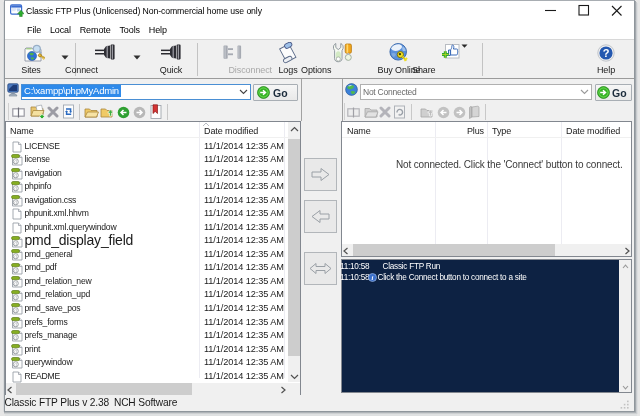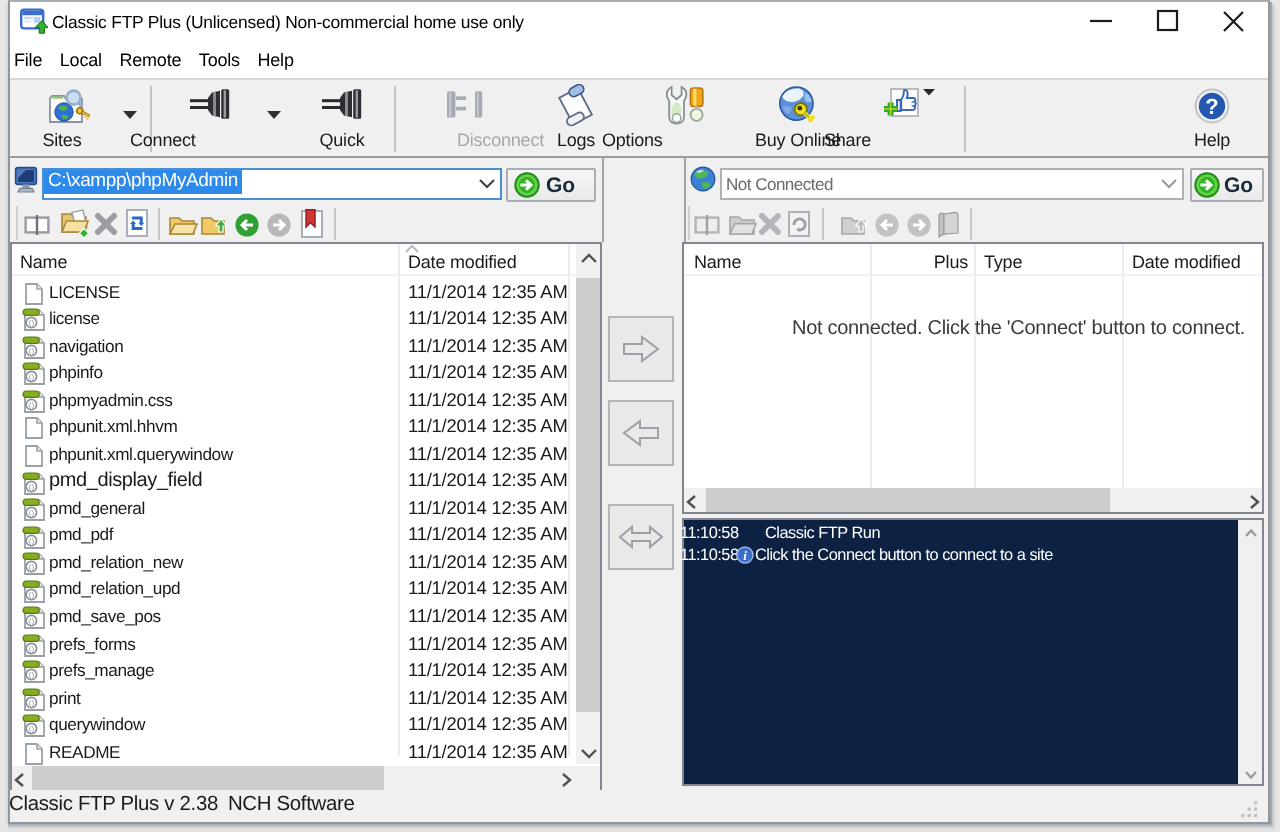--- a/index.html
+++ b/index.html
@@ -28,21 +28,21 @@
  <path d="M9.6 12.6 L9.6 9.8 L7.6 9.8 L11 6.2 L14 9.8 L12.2 9.8 L12.2 12.6 Z" fill="#2fb02f" stroke="#107010" stroke-width="0.5"></path>
 </svg>
 <div class="t" style="left:26px;top:5px;font-size:8.7px;letter-spacing:-0.1px;line-height:13px">Classic FTP Plus (Unlicensed) Non-commercial home use only</div>
 <svg class="ab" style="left:538px;top:0" width="97" height="21" viewBox="0 0 97 21">
  <line x1="7" y1="10.5" x2="18" y2="10.5" stroke="#1a1a1a" stroke-width="1.1"></line>
  <rect x="41" y="5.5" width="9.5" height="9.5" fill="none" stroke="#1a1a1a" stroke-width="1.1"></rect>
  <path d="M74 6 L83.5 15.5 M83.5 6 L74 15.5" stroke="#1a1a1a" stroke-width="1.1"></path>
 </svg>
 
 <div class="ab" style="left:5px;top:22px;width:629px;height:17px;background:#fff"></div>
-<div class="t" style="left:7px;top:23.5px;width:200px;font-size:9px;line-height:13px;letter-spacing:-0.1px">File  Local  Remote  Tools  Help</div>
+<div class="t" style="left:27px;top:23.5px;width:200px;font-size:9px;line-height:13px;letter-spacing:-0.1px">File  Local  Remote  Tools  Help</div>
 
 <div class="ab" style="left:5px;top:39px;width:629px;height:40px;background:#f0f0f0;border-top:1px solid #d8d8d8;border-bottom:1px solid #9b9b9b"></div>
 <div class="ab" style="left:75px;top:43px;width:1px;height:33px;background:#c3c3c3"></div>
 <div class="ab" style="left:197px;top:43px;width:1px;height:33px;background:#c3c3c3"></div>
 <div class="ab" style="left:482px;top:43px;width:1px;height:33px;background:#c3c3c3"></div>
 <div class="t" style="left:-9px;top:65px;width:80px;text-align:center;font-size:9px;color:#1a1a1a;letter-spacing:-0.1px">Sites</div>
 <div class="t" style="left:65px;top:65px;width:80px;text-align:left;font-size:9px;color:#1a1a1a;letter-spacing:-0.1px">Connect</div>
 <div class="t" style="left:131px;top:65px;width:80px;text-align:center;font-size:9px;color:#1a1a1a;letter-spacing:-0.1px">Quick</div>
 <div class="t" style="left:192px;top:65px;width:80px;text-align:right;font-size:9px;color:#a8a8a8;letter-spacing:-0.1px">Disconnect</div>
 <div class="t" style="left:248px;top:65px;width:80px;text-align:center;font-size:9px;color:#1a1a1a;letter-spacing:-0.1px">Logs</div>
@@ -313,42 +313,42 @@
     </svg>
 <div class="t" style="left:24.5px;top:180.2px;height:13.53px;line-height:13.53px;font-size:8.6px;letter-spacing:-0.2px;color:#1a1a1a">phpinfo</div>
 <div class="t" style="left:204px;top:180.2px;height:13.53px;line-height:13.53px;font-size:9.2px;letter-spacing:-0.1px;color:#1a1a1a">11/1/2014 12:35 AM</div>
 <svg class="ab" style="left:11px;top:194.92px" width="12" height="12" viewBox="0 0 12 12">
       <path d="M1.5 1 L8.5 1 L11 3.5 L11 11 L1.5 11 Z" fill="#fdfdfd" stroke="#9aa0a8" stroke-width="0.9"></path>
       <path d="M8.5 1 L8.5 3.5 L11 3.5" fill="#e8e8e8" stroke="#9aa0a8" stroke-width="0.8"></path>
       <rect x="0.5" y="0.5" width="8" height="3.2" rx="1.6" fill="#86ae22" stroke="#5a7a12" stroke-width="0.6"></rect>
       <circle cx="4.7" cy="7.3" r="2.6" fill="none" stroke="#8a8f96" stroke-width="0.8"></circle>
       <text x="4.7" y="8.9" font-size="4.2" fill="#8a8f96" text-anchor="middle" font-family="Liberation Sans">〈〉</text>
     </svg>
-<div class="t" style="left:24.5px;top:193.7px;height:13.53px;line-height:13.53px;font-size:8.6px;letter-spacing:-0.2px;color:#1a1a1a">phpmyadmin.css</div>
+<div class="t" style="left:24.5px;top:193.7px;height:13.53px;line-height:13.53px;font-size:8.6px;letter-spacing:-0.2px;color:#1a1a1a">navigation.css</div>
 <div class="t" style="left:204px;top:193.7px;height:13.53px;line-height:13.53px;font-size:9.2px;letter-spacing:-0.1px;color:#1a1a1a">11/1/2014 12:35 AM</div>
 <svg class="ab" style="left:12px;top:208.45px" width="10" height="12" viewBox="0 0 10 12">
       <path d="M1 1 L6.5 1 L9 3.5 L9 11 L1 11 Z" fill="#fff" stroke="#9aa0a8" stroke-width="0.9"></path>
       <path d="M6.5 1 L6.5 3.5 L9 3.5" fill="#e8e8e8" stroke="#9aa0a8" stroke-width="0.8"></path>
     </svg>
 <div class="t" style="left:24.5px;top:207.2px;height:13.53px;line-height:13.53px;font-size:8.6px;letter-spacing:-0.2px;color:#1a1a1a">phpunit.xml.hhvm</div>
 <div class="t" style="left:204px;top:207.2px;height:13.53px;line-height:13.53px;font-size:9.2px;letter-spacing:-0.1px;color:#1a1a1a">11/1/2014 12:35 AM</div>
 <svg class="ab" style="left:12px;top:221.97999999999996px" width="10" height="12" viewBox="0 0 10 12">
       <path d="M1 1 L6.5 1 L9 3.5 L9 11 L1 11 Z" fill="#fff" stroke="#9aa0a8" stroke-width="0.9"></path>
       <path d="M6.5 1 L6.5 3.5 L9 3.5" fill="#e8e8e8" stroke="#9aa0a8" stroke-width="0.8"></path>
     </svg>
 <div class="t" style="left:24.5px;top:220.8px;height:13.53px;line-height:13.53px;font-size:8.6px;letter-spacing:-0.2px;color:#1a1a1a">phpunit.xml.querywindow</div>
 <div class="t" style="left:204px;top:220.8px;height:13.53px;line-height:13.53px;font-size:9.2px;letter-spacing:-0.1px;color:#1a1a1a">11/1/2014 12:35 AM</div>
 <svg class="ab" style="left:11px;top:235.51px" width="12" height="12" viewBox="0 0 12 12">
       <path d="M1.5 1 L8.5 1 L11 3.5 L11 11 L1.5 11 Z" fill="#fdfdfd" stroke="#9aa0a8" stroke-width="0.9"></path>
       <path d="M8.5 1 L8.5 3.5 L11 3.5" fill="#e8e8e8" stroke="#9aa0a8" stroke-width="0.8"></path>
       <rect x="0.5" y="0.5" width="8" height="3.2" rx="1.6" fill="#86ae22" stroke="#5a7a12" stroke-width="0.6"></rect>
       <circle cx="4.7" cy="7.3" r="2.6" fill="none" stroke="#8a8f96" stroke-width="0.8"></circle>
       <text x="4.7" y="8.9" font-size="4.2" fill="#8a8f96" text-anchor="middle" font-family="Liberation Sans">〈〉</text>
     </svg>
-<div class="t" style="left:24.5px;top:234.3px;height:13.53px;line-height:13.53px;font-size:10px;letter-spacing:-0.2px;color:#1a1a1a">pmd_display_field</div>
+<div class="t" style="left:24.5px;top:234.3px;height:13.53px;line-height:13.53px;font-size:14px;letter-spacing:-0.2px;color:#1a1a1a">pmd_display_field</div>
 <div class="t" style="left:204px;top:234.3px;height:13.53px;line-height:13.53px;font-size:9.2px;letter-spacing:-0.1px;color:#1a1a1a">11/1/2014 12:35 AM</div>
 <svg class="ab" style="left:11px;top:249.03999999999996px" width="12" height="12" viewBox="0 0 12 12">
       <path d="M1.5 1 L8.5 1 L11 3.5 L11 11 L1.5 11 Z" fill="#fdfdfd" stroke="#9aa0a8" stroke-width="0.9"></path>
       <path d="M8.5 1 L8.5 3.5 L11 3.5" fill="#e8e8e8" stroke="#9aa0a8" stroke-width="0.8"></path>
       <rect x="0.5" y="0.5" width="8" height="3.2" rx="1.6" fill="#86ae22" stroke="#5a7a12" stroke-width="0.6"></rect>
       <circle cx="4.7" cy="7.3" r="2.6" fill="none" stroke="#8a8f96" stroke-width="0.8"></circle>
       <text x="4.7" y="8.9" font-size="4.2" fill="#8a8f96" text-anchor="middle" font-family="Liberation Sans">〈〉</text>
     </svg>
 <div class="t" style="left:24.5px;top:247.8px;height:13.53px;line-height:13.53px;font-size:8.6px;letter-spacing:-0.2px;color:#1a1a1a">pmd_general</div>
 <div class="t" style="left:204px;top:247.8px;height:13.53px;line-height:13.53px;font-size:9.2px;letter-spacing:-0.1px;color:#1a1a1a">11/1/2014 12:35 AM</div>

